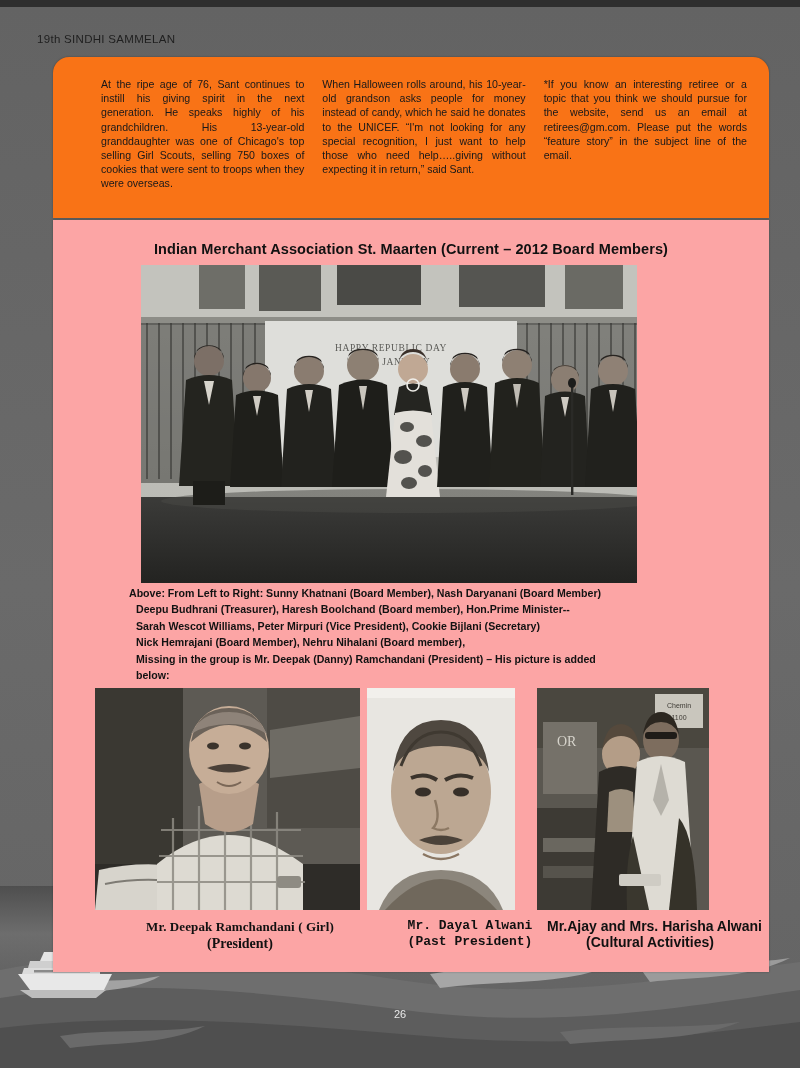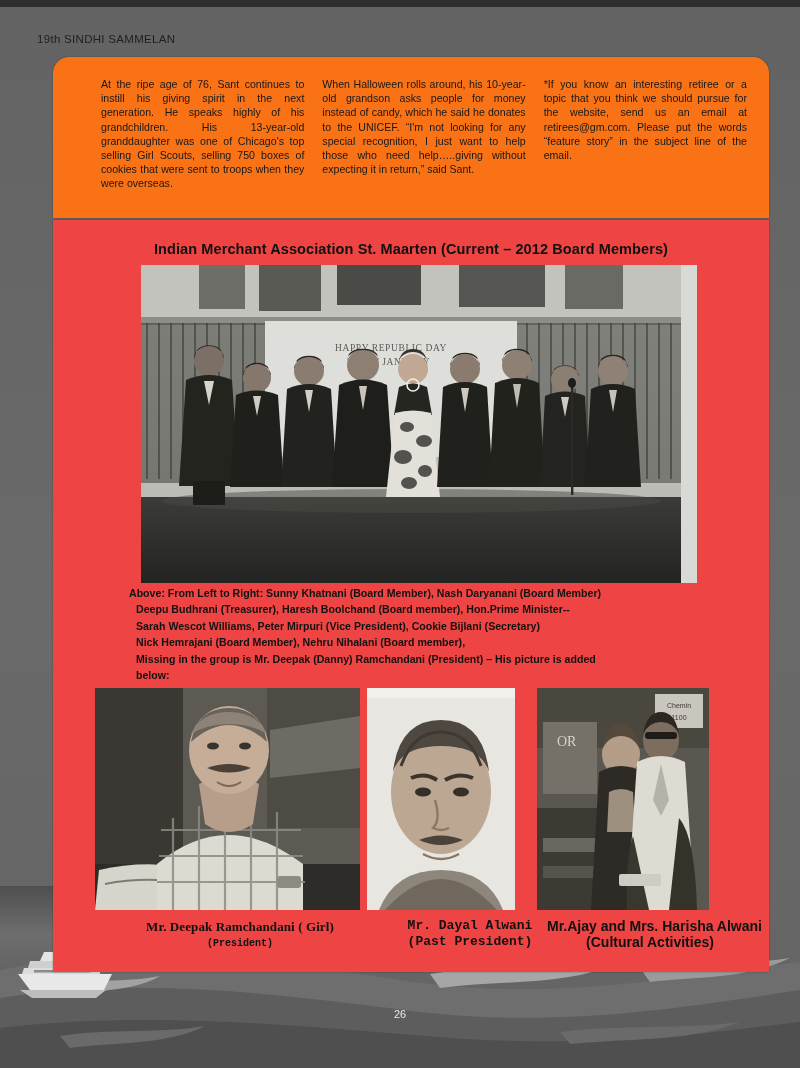--- a/index.html
+++ b/index.html
@@ -61,38 +61,38 @@
     line-height: 14.2px;
     color: #17181a;
     text-align: justify;
     font-family: "Liberation Sans", sans-serif;
   }
 
   
   #content-panel {
     position: absolute; left: 53px; top: 220px;
     width: 716px; height: 752px;
-    background: #ef4444;
+    background: #fca5a5;
     box-shadow: 0 0 2px rgba(0,0,0,.3);
   }
 
   #section-title {
     position: absolute; left: 0; top: 21px; width: 100%;
     text-align: center;
     font-size: 14.5px;
     font-weight: bold;
     color: #111;
     letter-spacing: .1px;
     font-family: "Liberation Sans", sans-serif;
   }
 
   
   #group-photo {
     position: absolute; left: 88px; top: 45px;
-    width: 556px; height: 318px;
+    width: 496px; height: 318px;
     background: #d9d9d5;
     overflow: hidden;
   }
   #group-photo svg { display: block; }
 
   
   #group-caption {
     position: absolute; left: 76px; top: 365px; width: 560px;
   }
   #group-caption .cap-line {
@@ -130,22 +130,22 @@
   .bcap { position: absolute; text-align: center; }
   .bcap .l1, .bcap .l2 {
     font-weight: bold; color: #111; white-space: nowrap;
   }
   #bcap-1 { left: 0px; width: 290px; }
   #bcap-1 .l1 {
     font-family: "Liberation Serif", serif;
     font-size: 13px; line-height: 17px; letter-spacing: .1px;
   }
   #bcap-1 .l2 {
-    font-family: Liberation Mono, monospace;
-    font-size: 10px; line-height: 17px;
+    font-family: Liberation Serif, serif;
+    font-size: 14px; line-height: 17px;
   }
   #bcap-2 { left: 300px; width: 150px; }
   #bcap-2 .l1, #bcap-2 .l2 {
     font-family: Liberation Mono, monospace;
     font-size: 13px; line-height: 16px;
   }
   #bcap-3 { left: 452px; width: 206px; }
   #bcap-3 .l1, #bcap-3 .l2 {
     font-family: "Liberation Sans", sans-serif;
     font-size: 14px; line-height: 16px;

